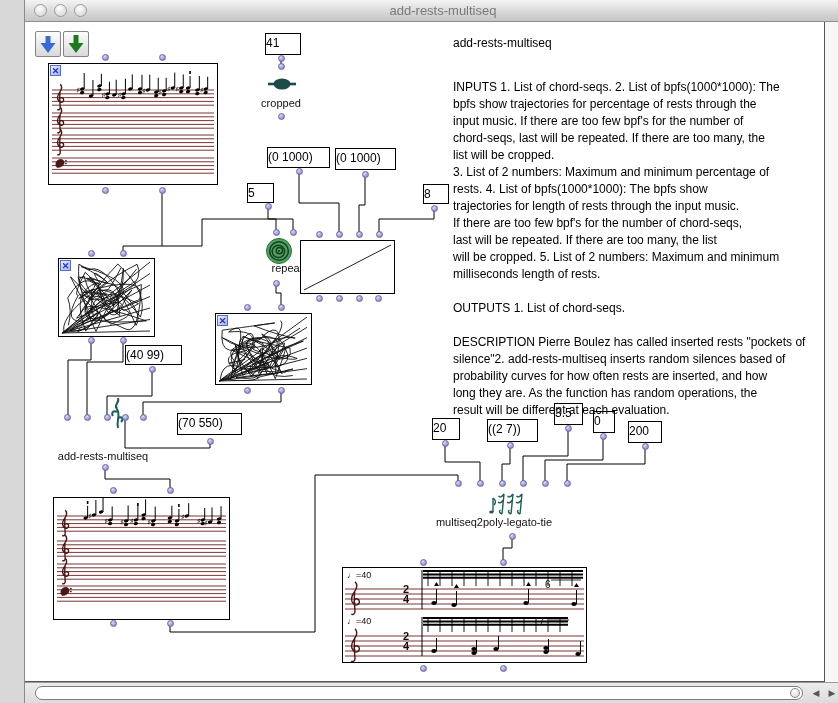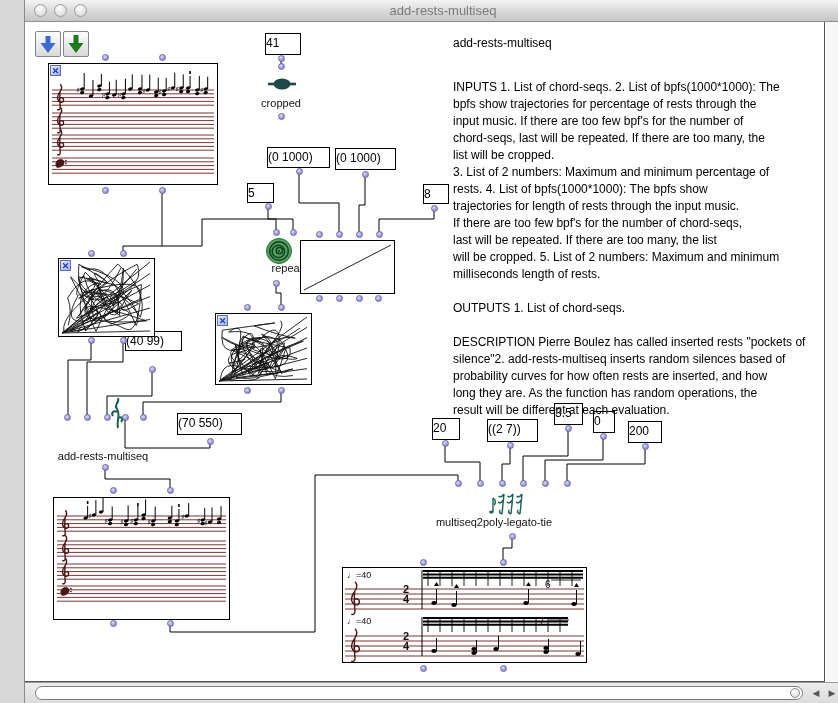--- a/index.html
+++ b/index.html
@@ -103,21 +103,21 @@
         <path d="M12,3 L12,12" stroke="var(--arrow-green)" stroke-width="5"></path>
         <path d="M4.5,11 L19.5,11 L12,21 Z" fill="var(--arrow-green)"></path>
       </svg>
     </div>
 
     <div class="vbox" style="left:240px;top:11px;width:36px;height:22px"><span>41</span></div>
     <div class="vbox" style="left:242px;top:125px;width:63px;height:21px"><span>(0 1000)</span></div>
     <div class="vbox" style="left:310px;top:126px;width:61px;height:22px"><span>(0 1000)</span></div>
     <div class="vbox" style="left:222px;top:161px;width:27px;height:20px"><span>5</span></div>
     <div class="vbox" style="left:398px;top:162px;width:26px;height:20px"><span>8</span></div>
-    <div class="vbox" style="left:100px;top:309px;width:57px;height:20px"><span>(40 99)</span></div>
+    <div class="vbox" style="left:100px;top:323px;width:57px;height:20px"><span>(40 99)</span></div>
     <div class="vbox" style="left:152px;top:391px;width:65px;height:22px"><span>(70 550)</span></div>
     <div class="vbox" style="left:407px;top:396px;width:28px;height:22px"><span>20</span></div>
     <div class="vbox" style="left:462px;top:397px;width:51px;height:23px"><span>((2 7))</span></div>
     <div class="vbox" style="left:529px;top:381px;width:29px;height:22px"><span>3.5</span></div>
     <div class="vbox" style="left:568px;top:389px;width:22px;height:22px"><span>0</span></div>
     <div class="vbox" style="left:603px;top:399px;width:34px;height:22px"><span>200</span></div>
 
     <svg style="position:absolute;left:242px;top:52px" width="30" height="20">
       <line x1="1" y1="10" x2="29" y2="10" stroke="var(--miditune-icon)" stroke-width="2.6"></line>
       <ellipse cx="15" cy="10" rx="8.5" ry="5.6" fill="var(--miditune-icon)"></ellipse>

